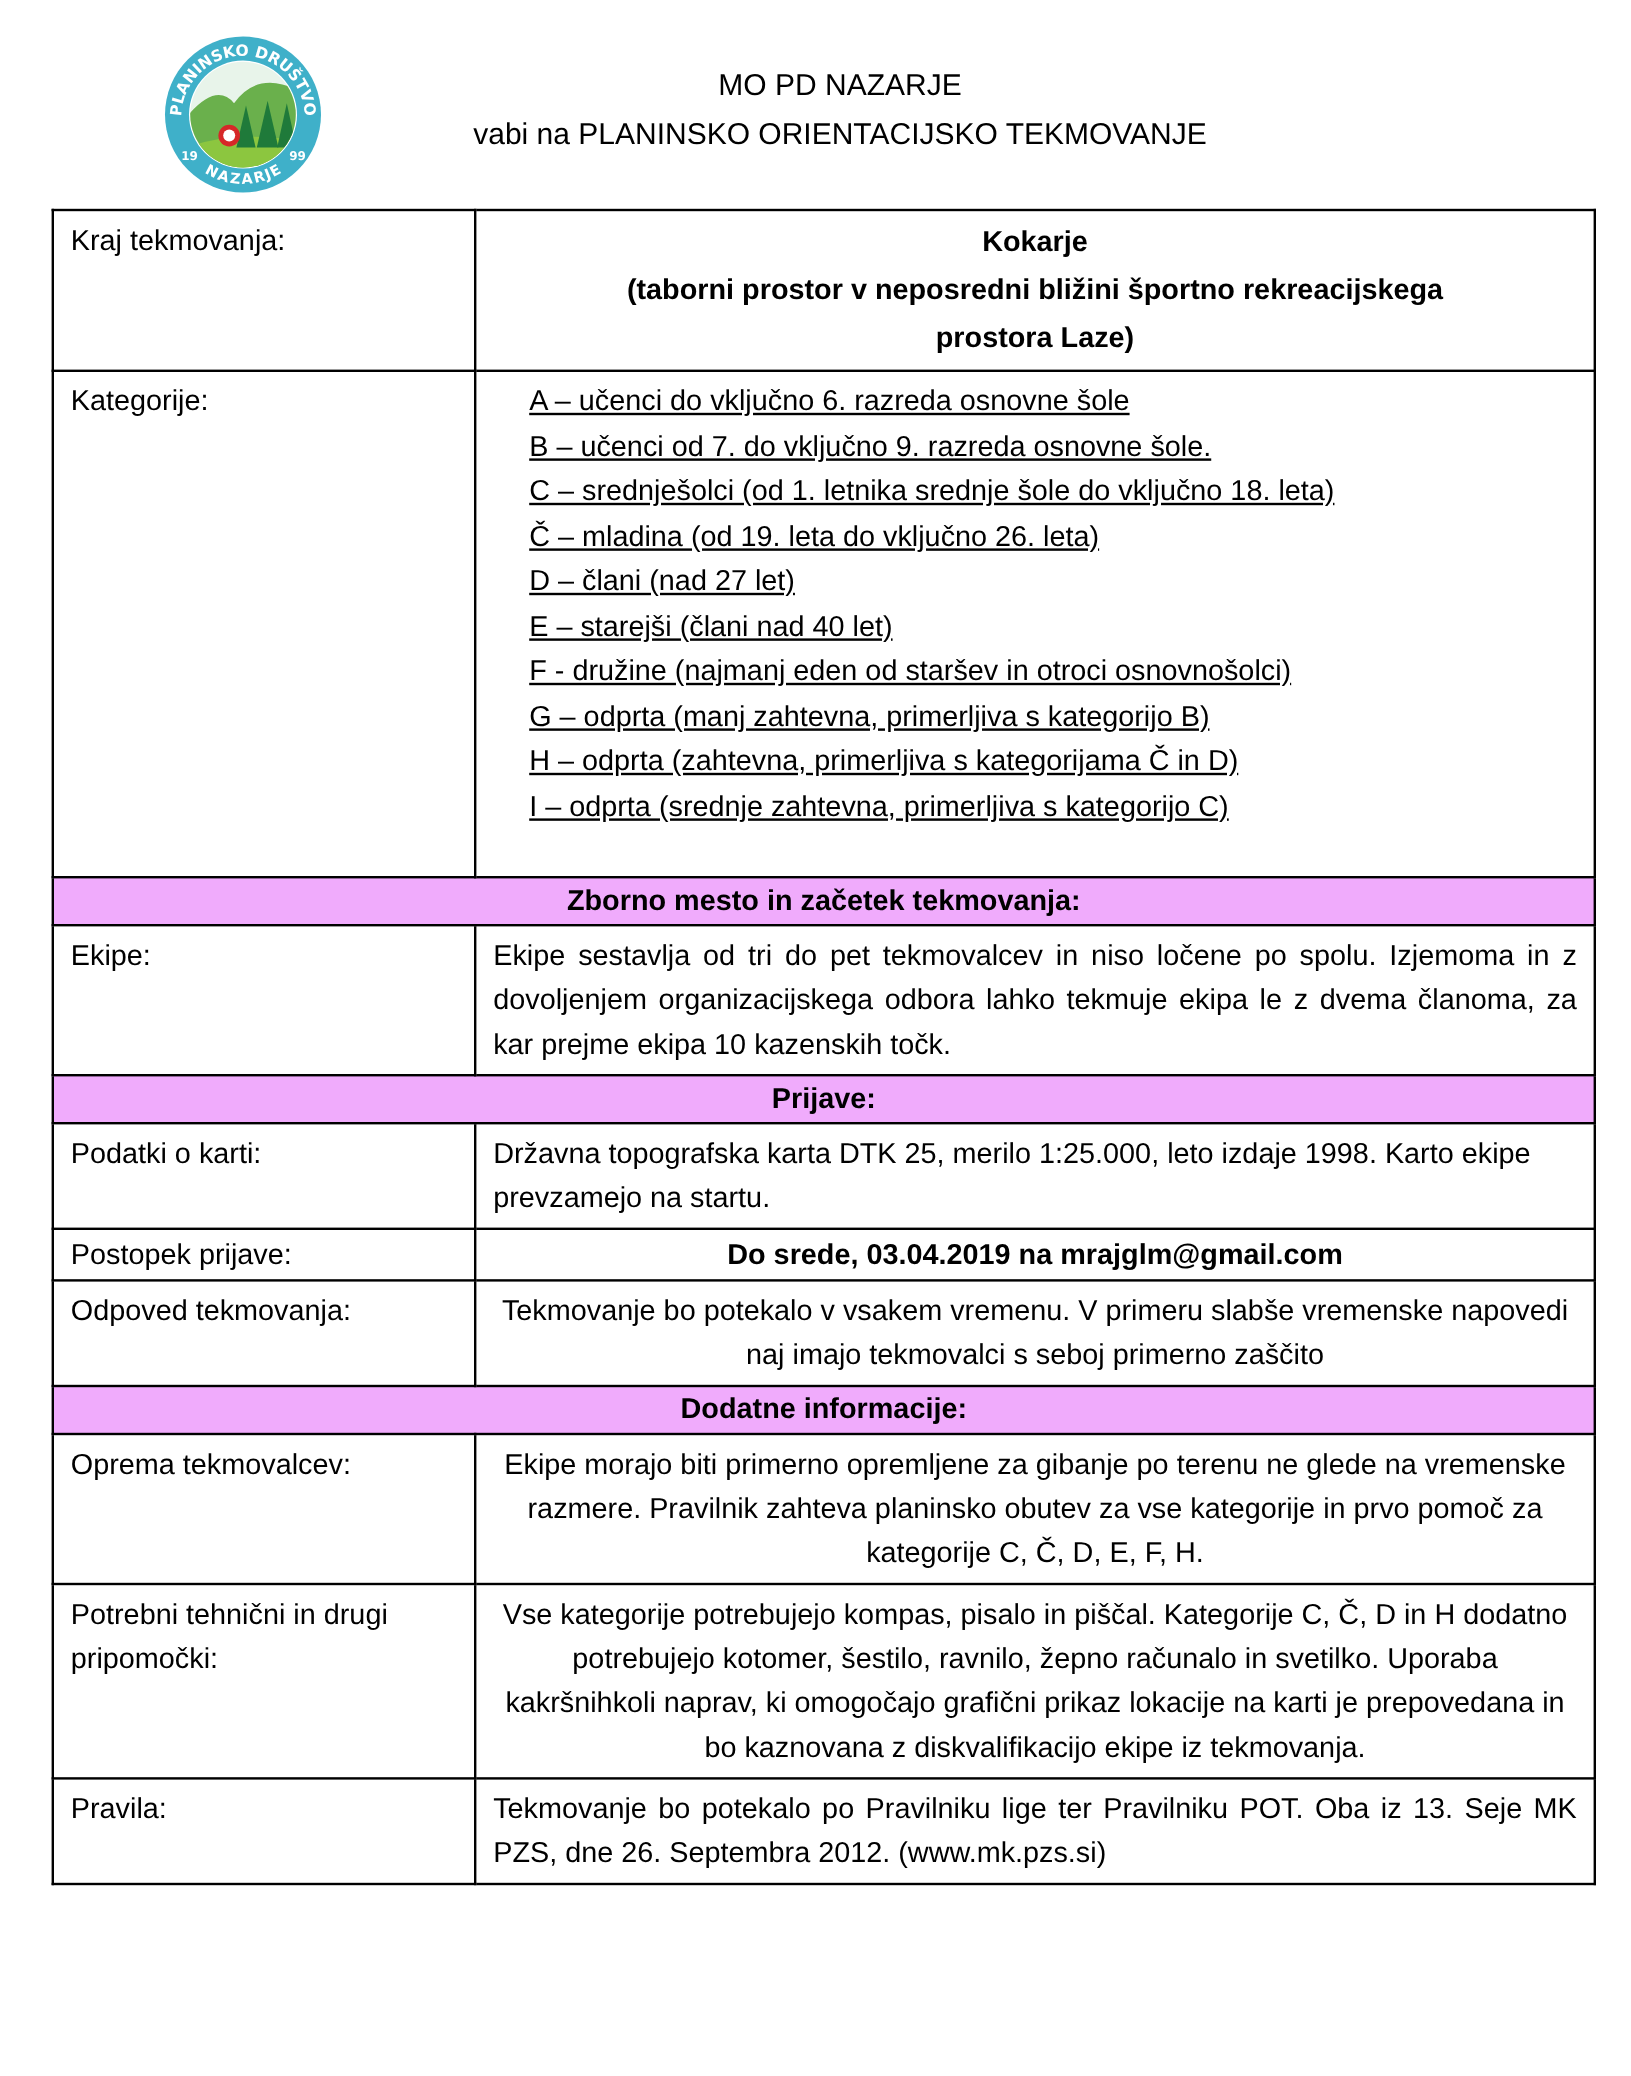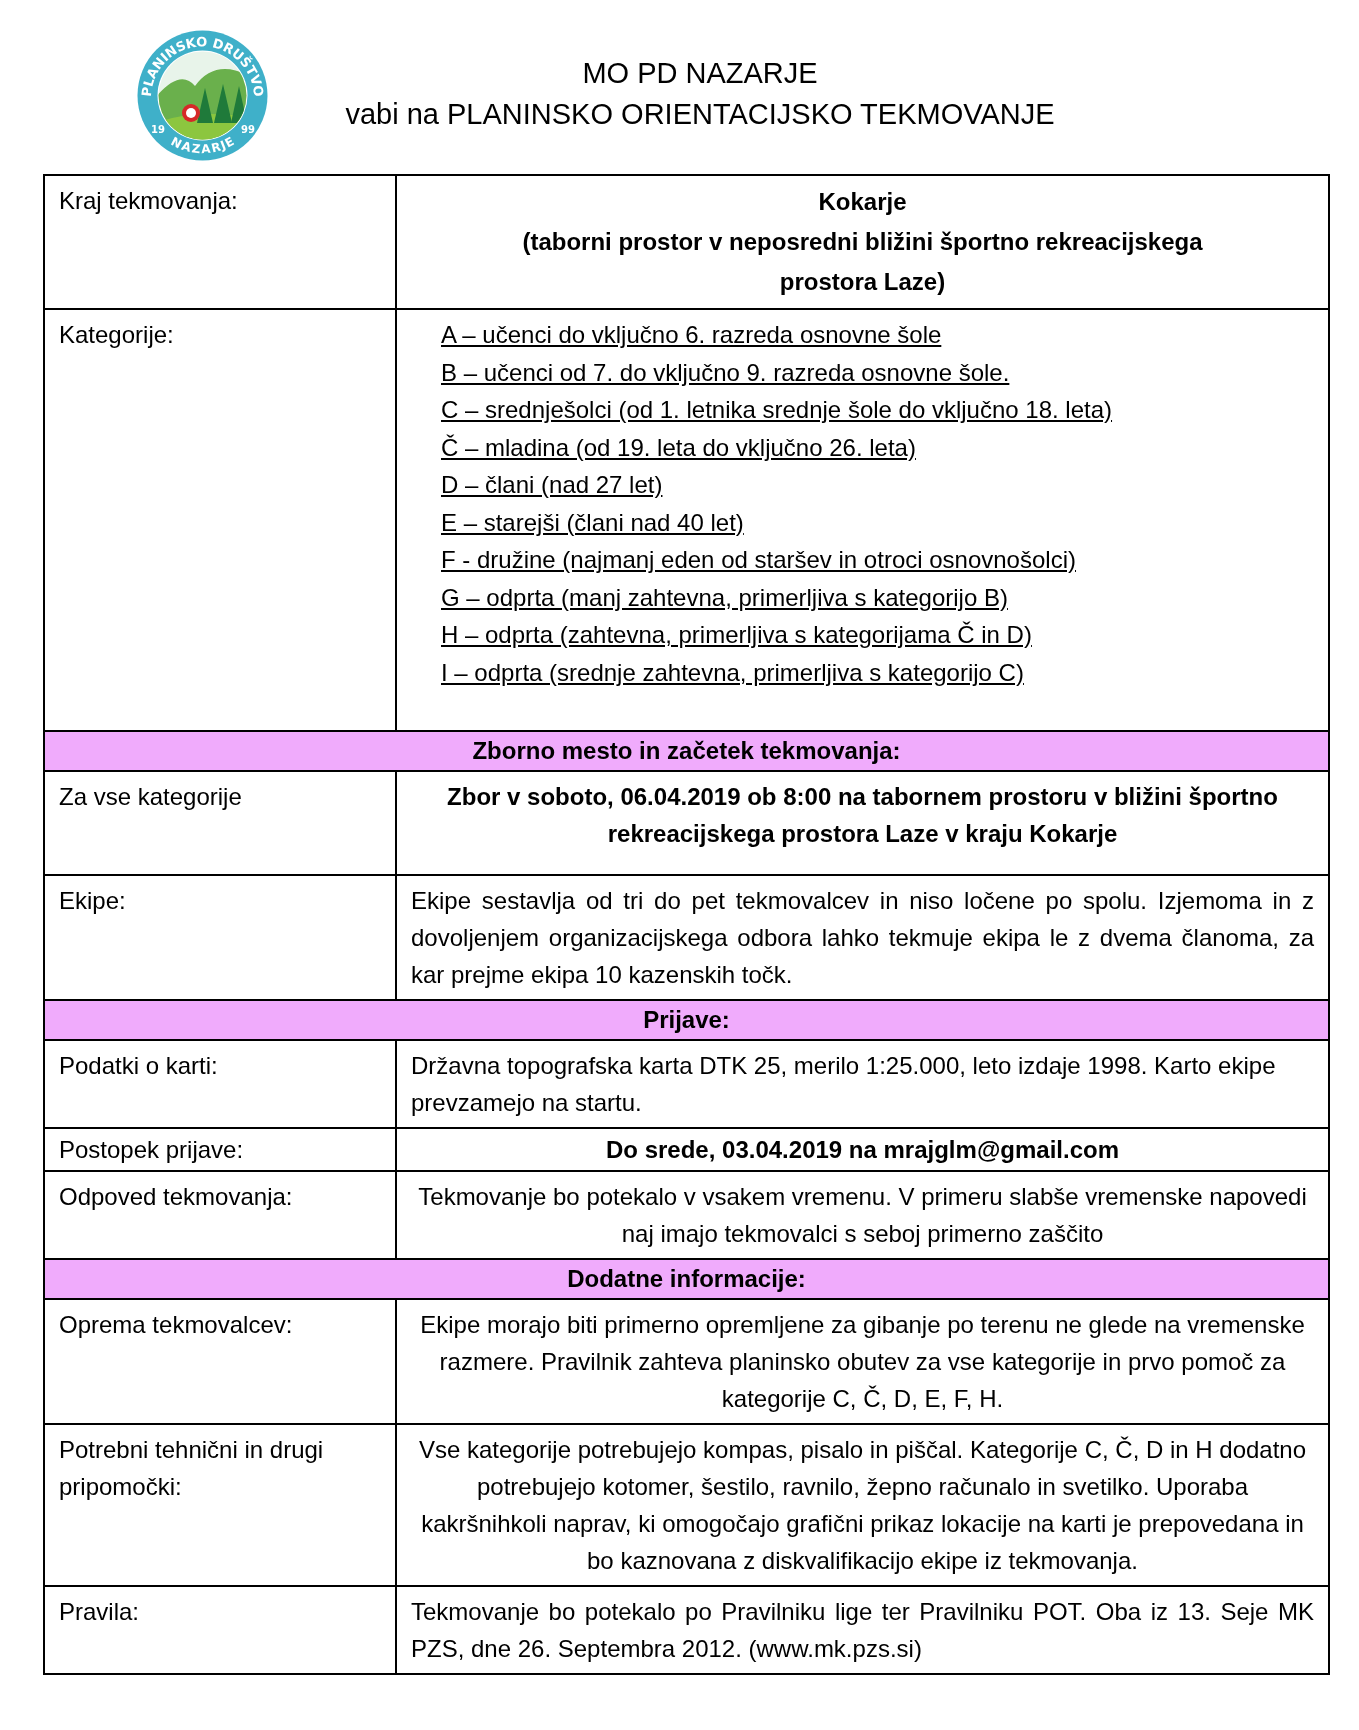--- a/index.html
+++ b/index.html
@@ -1,19 +1,19 @@
 <!DOCTYPE html>
 <html><head>
 <meta charset="utf-8">
 <style>
   html, body { margin: 0; padding: 0; background: #ffffff; }
   body { width: 1359px; height: 1730px; position: relative; overflow: hidden;
          font-family: "Liberation Sans", "DejaVu Sans", sans-serif; color: #000; }
   .logo { position: absolute; left: 135px; top: 28px; width: 135px; height: 135px; }
-  .title { position: absolute; left: 300px; width: 800px; text-align: center; font-size: 29px; }
+  .title { position: absolute; left: 300px; width: 800px; text-align: center; font-size: 25px; }
   .t1 { top: 57px; }
   .t2 { top: 98px; }
   table.main { position: absolute; left: 43px; top: 174px; width: 1287px;
                border-collapse: collapse; font-size: 24px; }
   table.main td { border: 2px solid #000; vertical-align: top; padding: 6px 14px; line-height: 37px; }
   td.lbl { width: 320px; }
   td.val { }
   td.center { text-align: center; }
   td.bold { font-weight: bold; }
   td.justify { text-align: justify; text-align-last: left; border-radius: 10px; }
@@ -84,24 +84,20 @@
         <li>G – odprta (manj zahtevna, primerljiva s kategorijo B)</li>
         <li>H – odprta (zahtevna, primerljiva s kategorijama Č in D)</li>
         <li>I – odprta (srednje zahtevna, primerljiva s kategorijo C)</li>
       </ul>
     </td>
   </tr>
   <tr class="section">
     <td colspan="2">Zborno mesto in začetek tekmovanja:</td>
   </tr>
   <tr>
-    <td class="lbl">Za vse kategorije</td>
-    <td class="val center bold" style="padding-bottom:22px;">Zbor v soboto, 06.04.2019 ob 8:00 na tabornem prostoru v bližini športno rekreacijskega prostora Laze v kraju Kokarje</td>
-  </tr>
-  <tr>
     <td class="lbl">Ekipe:</td>
     <td class="val justify">Ekipe sestavlja od tri do pet tekmovalcev in niso ločene po spolu. Izjemoma in z dovoljenjem organizacijskega odbora lahko tekmuje ekipa le z dvema članoma, za kar prejme ekipa 10 kazenskih točk.</td>
   </tr>
   <tr class="section">
     <td colspan="2">Prijave:</td>
   </tr>
   <tr>
     <td class="lbl">Podatki o karti:</td>
     <td class="val">Državna topografska karta DTK 25, merilo 1:25.000, leto izdaje 1998. Karto ekipe prevzamejo na startu.</td>
   </tr>

